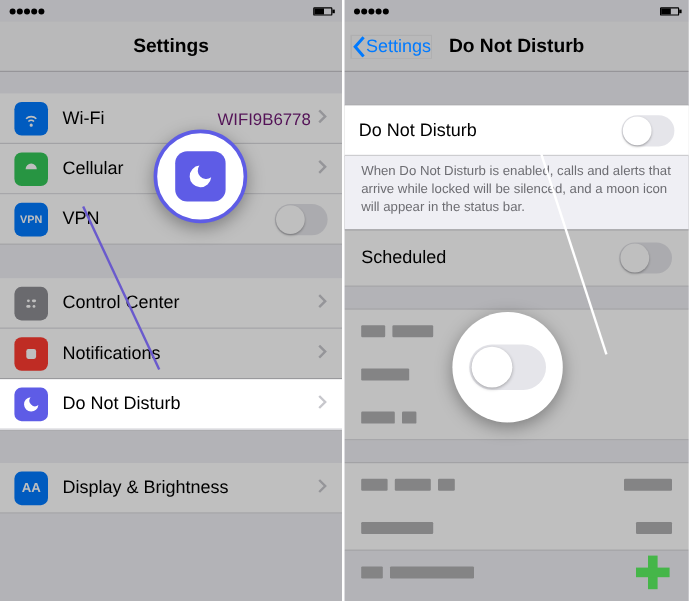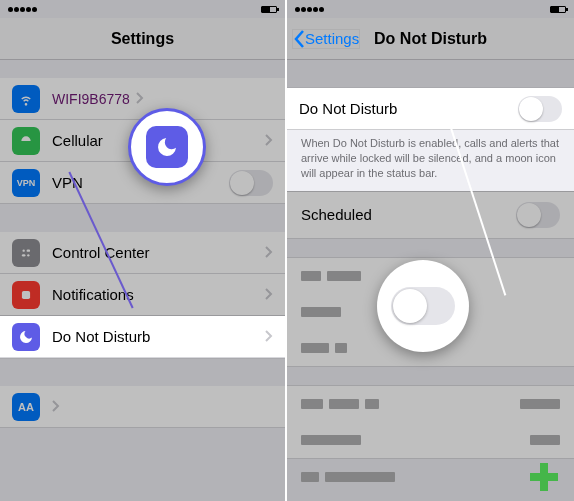--- a/index.html
+++ b/index.html
@@ -73,20 +73,21 @@
   </div>
   <div class="spacer small"></div>
 
   <div class="list">
     <div class="row">
       <div class="ricon" style="background:#007aff">
         <svg viewBox="0 0 24 24" width="16" height="16" fill="#fff">
             <path d="M12 18a2 2 0 100 4 2 2 0 000-4zm-4.2-3.4a6 6 0 018.4 0l-1.4 1.4a4 4 0 00-5.6 0zM4.9 11.3a10 10 0 0114.2 0l-1.4 1.4a8 8 0 00-11.4 0z"></path>
           </svg>
       </div>
+      <div class="label">Wi-Fi</div>
       <div class="value">WIFI9B6778</div>
       <div class="chev"><svg viewBox="0 0 8 12">
             <path d="M1 1l5 5-5 5" stroke="#c7c7cc" stroke-width="2" fill="none"></path>
           </svg></div>
     </div>
     <div class="row">
       <div class="ricon" style="background:#34c759">
         <svg viewBox="0 0 24 24" width="14" height="14" fill="#fff">
             <path d="M4 12a8 8 0 0116 0M7 12a5 5 0 0110 0M12 12v8"></path>
           </svg>
@@ -142,20 +143,21 @@
             <path d="M1 1l5 5-5 5" stroke="#c7c7cc" stroke-width="2" fill="none"></path>
           </svg></div>
     </div>
   </div>
 
   <div class="spacer"></div>
 
   <div class="list">
     <div class="row">
       <div class="ricon" style="background:#007aff;font-size:11px;font-weight:700">AA</div>
+      <div class="label">Display &amp; Brightness</div>
       <div class="chev"><svg viewBox="0 0 8 12">
             <path d="M1 1l5 5-5 5" stroke="#c7c7cc" stroke-width="2" fill="none"></path>
           </svg></div>
     </div>
 
   </div>
 
   <div class="dim"></div>
   <div class="connector line1"></div>
   <div class="callout purple" style="width:78px;height:78px;left:128px;top:108px;">

